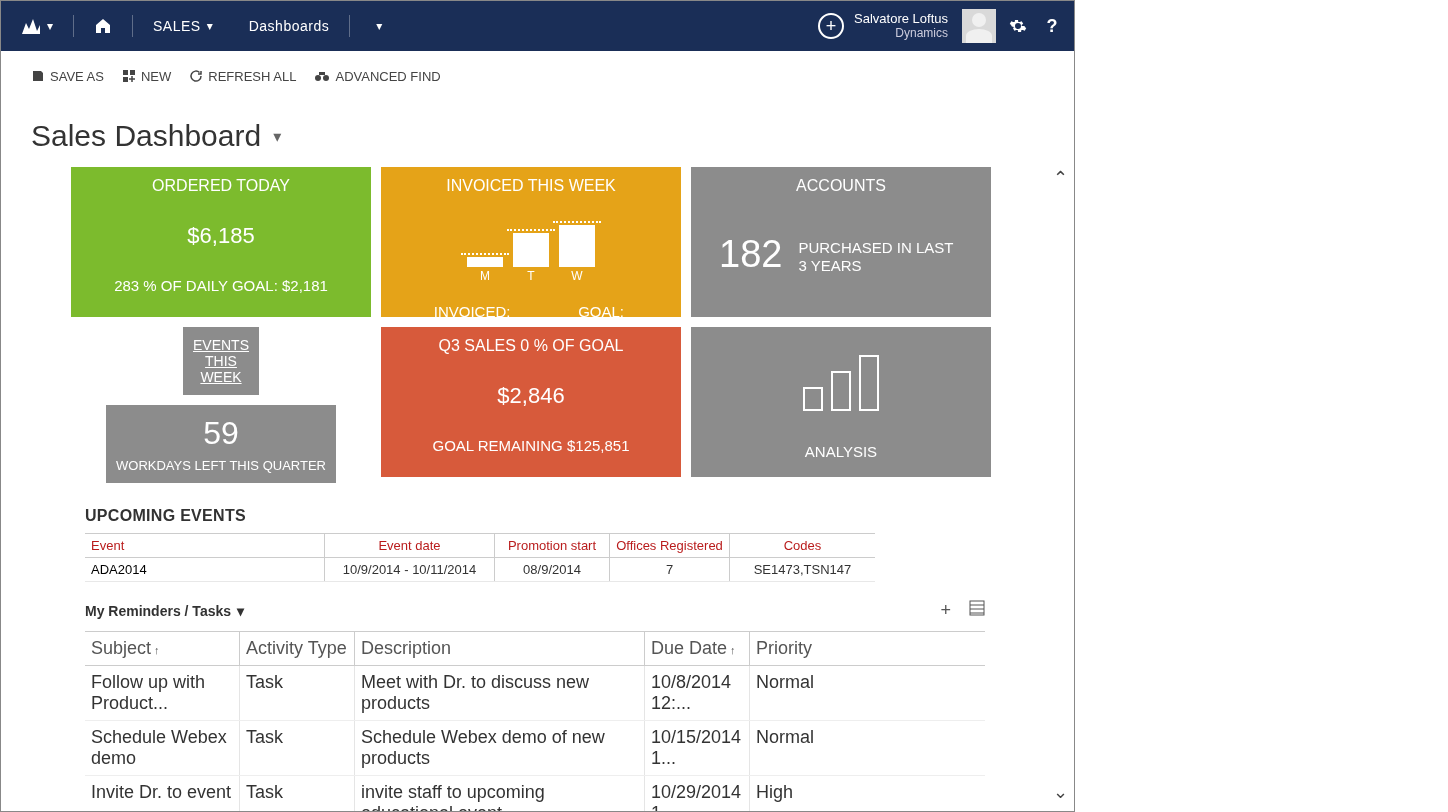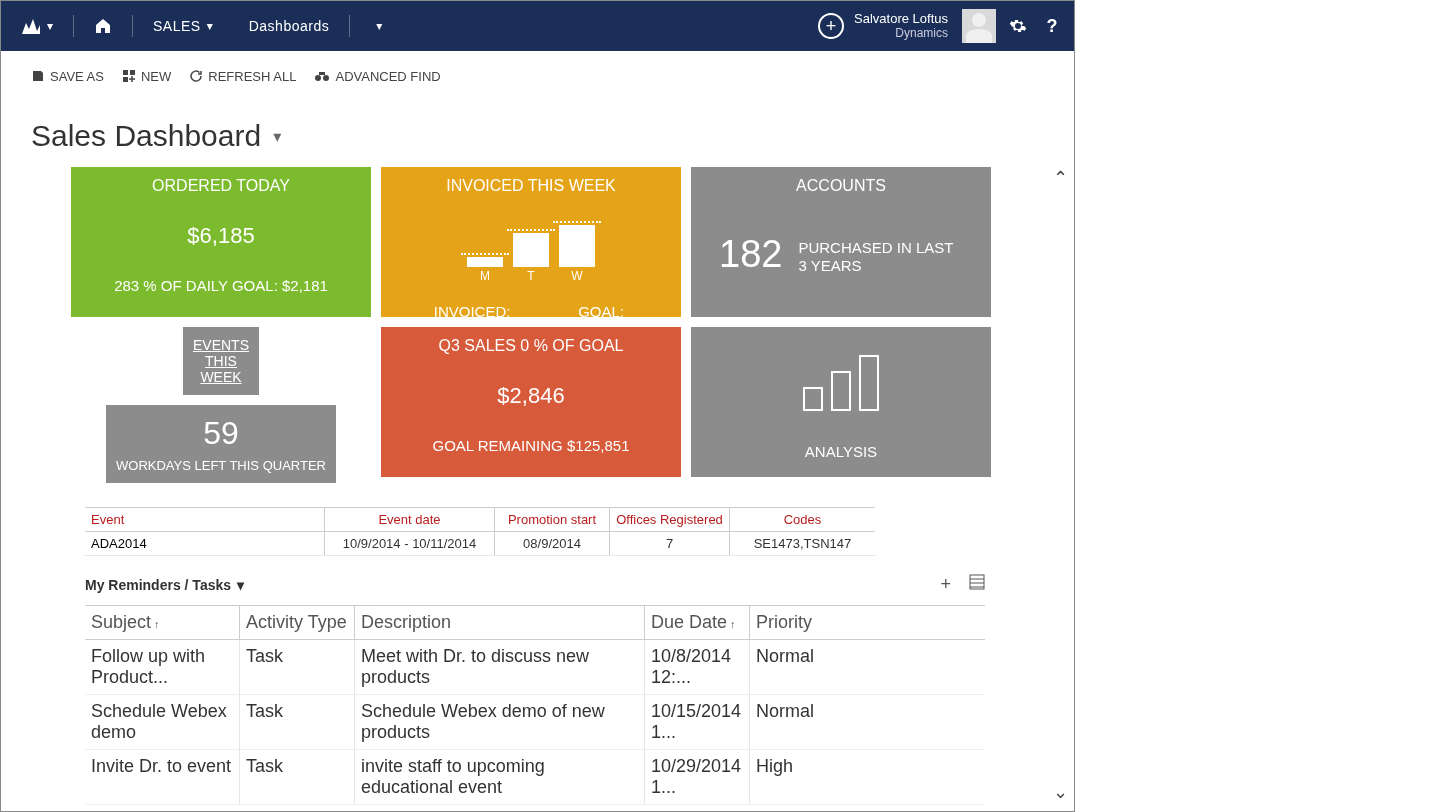--- a/index.html
+++ b/index.html
@@ -243,20 +243,21 @@
           <div class="b" style="height:24px;"></div>
           <div class="b" style="height:40px;"></div>
           <div class="b" style="height:56px;"></div>
         </div>
         <div class="foot" style="margin-top:12px;">ANALYSIS</div>
       </div>
     </div>
   </div>
 
   <div class="section">
+    <h3>UPCOMING EVENTS</h3>
     <div class="events-table">
       <div class="hdr">
         <div class="c-event">Event</div>
         <div class="c-date">Event date</div>
         <div class="c-promo">Promotion start</div>
         <div class="c-off">Offices Registered</div>
         <div class="c-codes">Codes</div>
       </div>
       <div class="row">
         <div class="c-event lnk">ADA2014</div>

